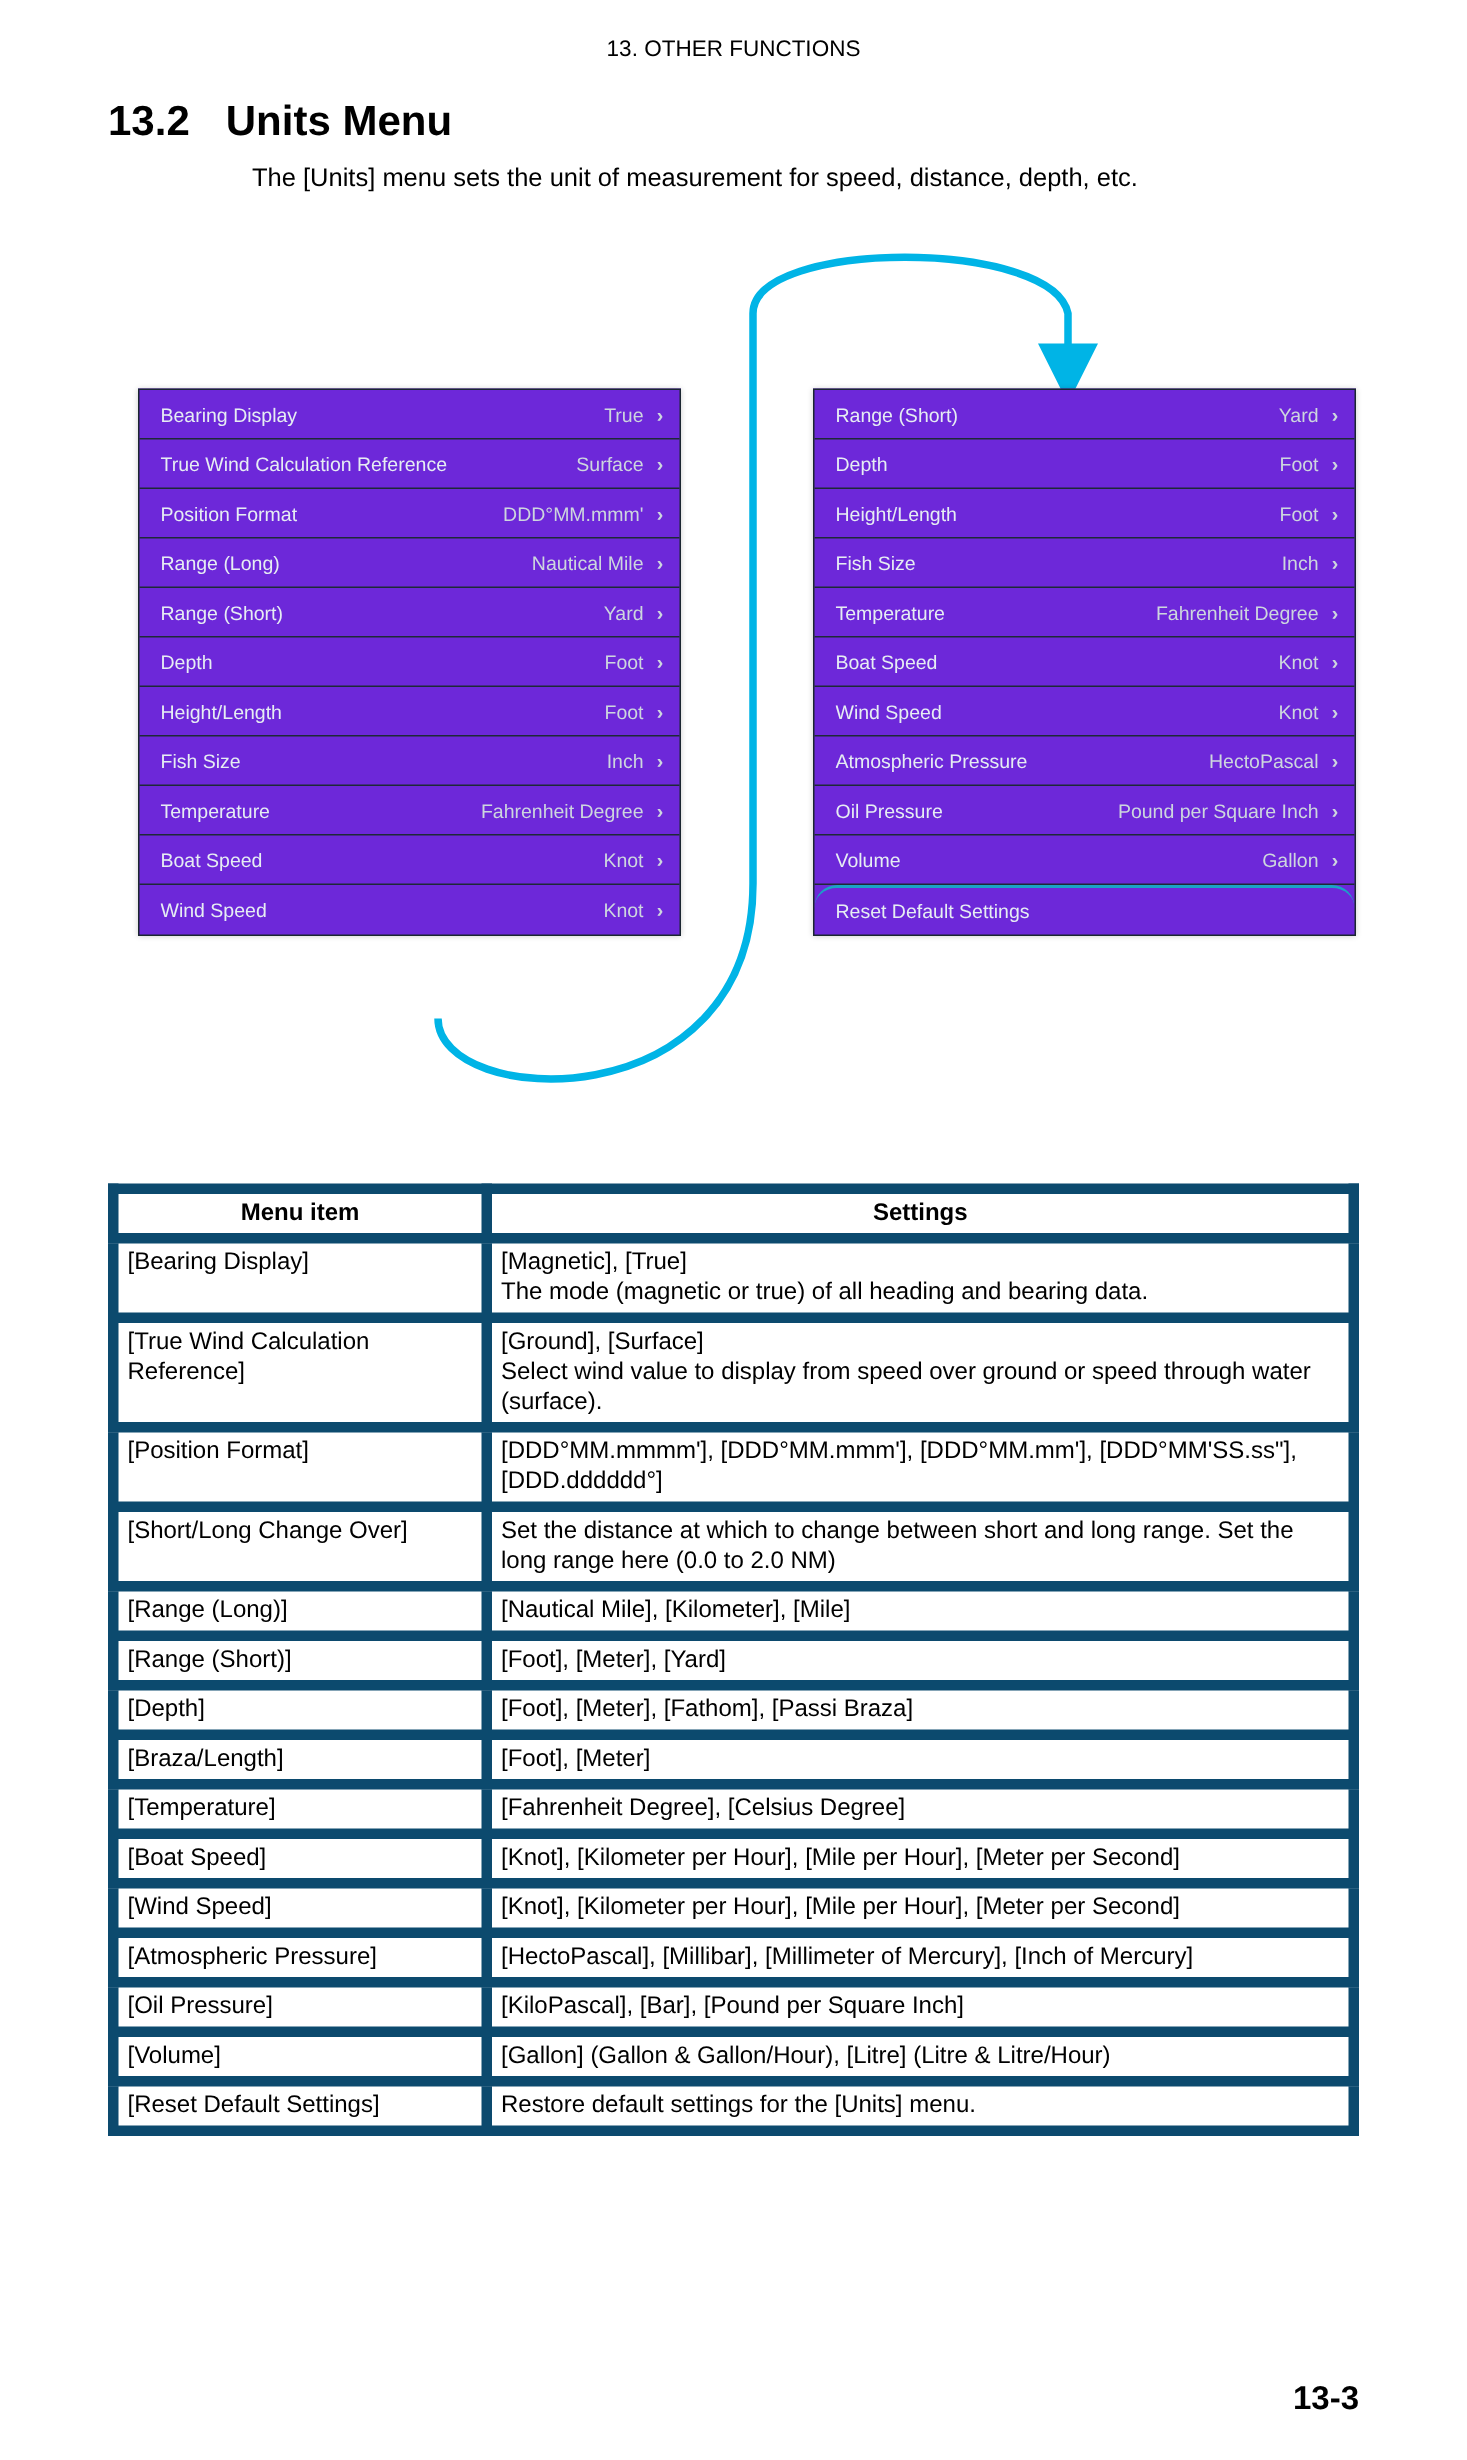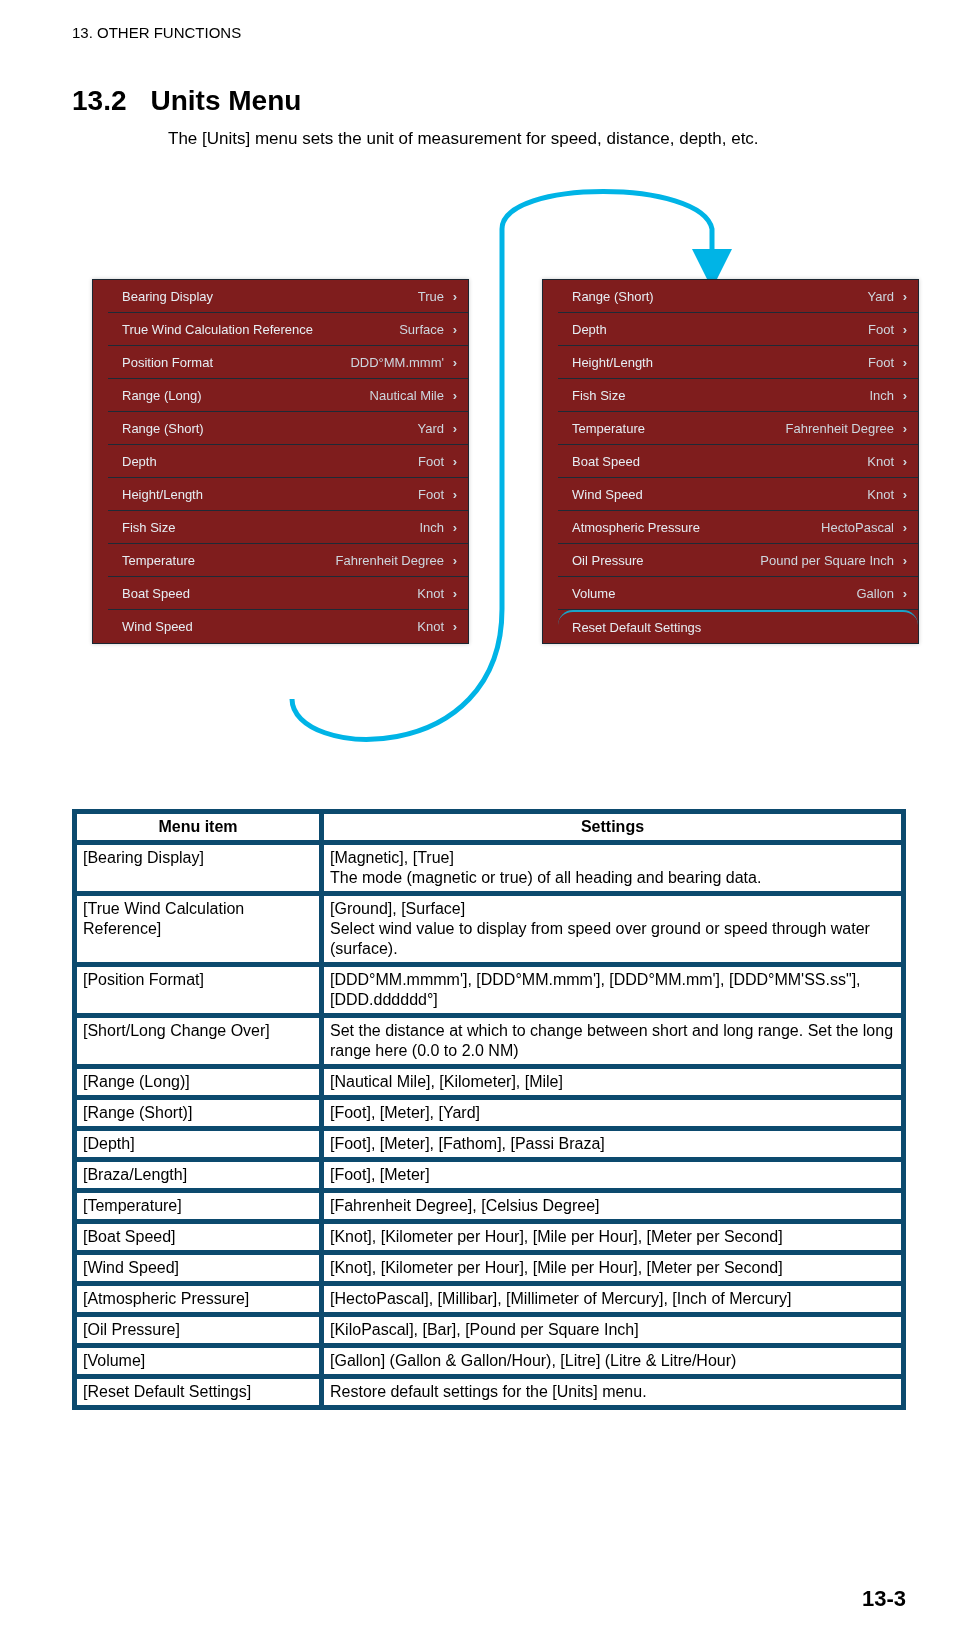--- a/index.html
+++ b/index.html
@@ -10,23 +10,23 @@
     color: #000;
   }
   .page {
     width: 978px;
     height: 1640px;
     position: relative;
     box-sizing: border-box;
     padding: 24px 72px 40px 72px;
   }
   .running-head {
-    text-align: left;
+    text-align: center;
     font-size: 15px;
-    margin-bottom: 44px;
+    margin-bottom: 24px;
   }
   .section-title {
     font-size: 28px;
     font-weight: bold;
     margin: 0 0 12px 0;
   }
   .section-number { display: inline-block; margin-right: 24px; }
   .intro {
     font-size: 17px;
     margin: 0 0 20px 96px;
@@ -34,26 +34,25 @@
 
   
   .figure {
     position: relative;
     height: 620px;
     margin-bottom: 20px;
   }
   .panel {
     position: absolute;
     width: 360px;
-    background: #7f1d1d;
+    background: #6d28d9;
     border: 1px solid #1b2631;
     box-shadow: 0 0 4px rgba(0,0,0,.2);
     font-size: 13px;
     color: #e6edf3;
-    padding-left: 15px;
   }
   .panel-left  { left: 20px;  top: 110px; }
   .panel-right { left: 470px; top: 110px; }
   .row {
     display: flex;
     align-items: center;
     justify-content: space-between;
     height: 33px;
     padding: 0 8px 0 14px;
     border-bottom: 1px solid #1e2a36;
@@ -90,21 +89,21 @@
   }
 
   
   .opts {
     border-collapse: collapse;
     width: 100%;
     font-size: 16px;
     margin-top: 10px;
   }
   .opts, .opts th, .opts td {
-    border: 5px solid #0c4a6e;
+    border: 7px solid #0c4a6e;
     margin-top: 18px;
   }
   .opts th {
     font-weight: bold;
     text-align: center;
     padding: 4px 6px;
     background: #fff;
   }
   .opts td {
     padding: 3px 6px;

